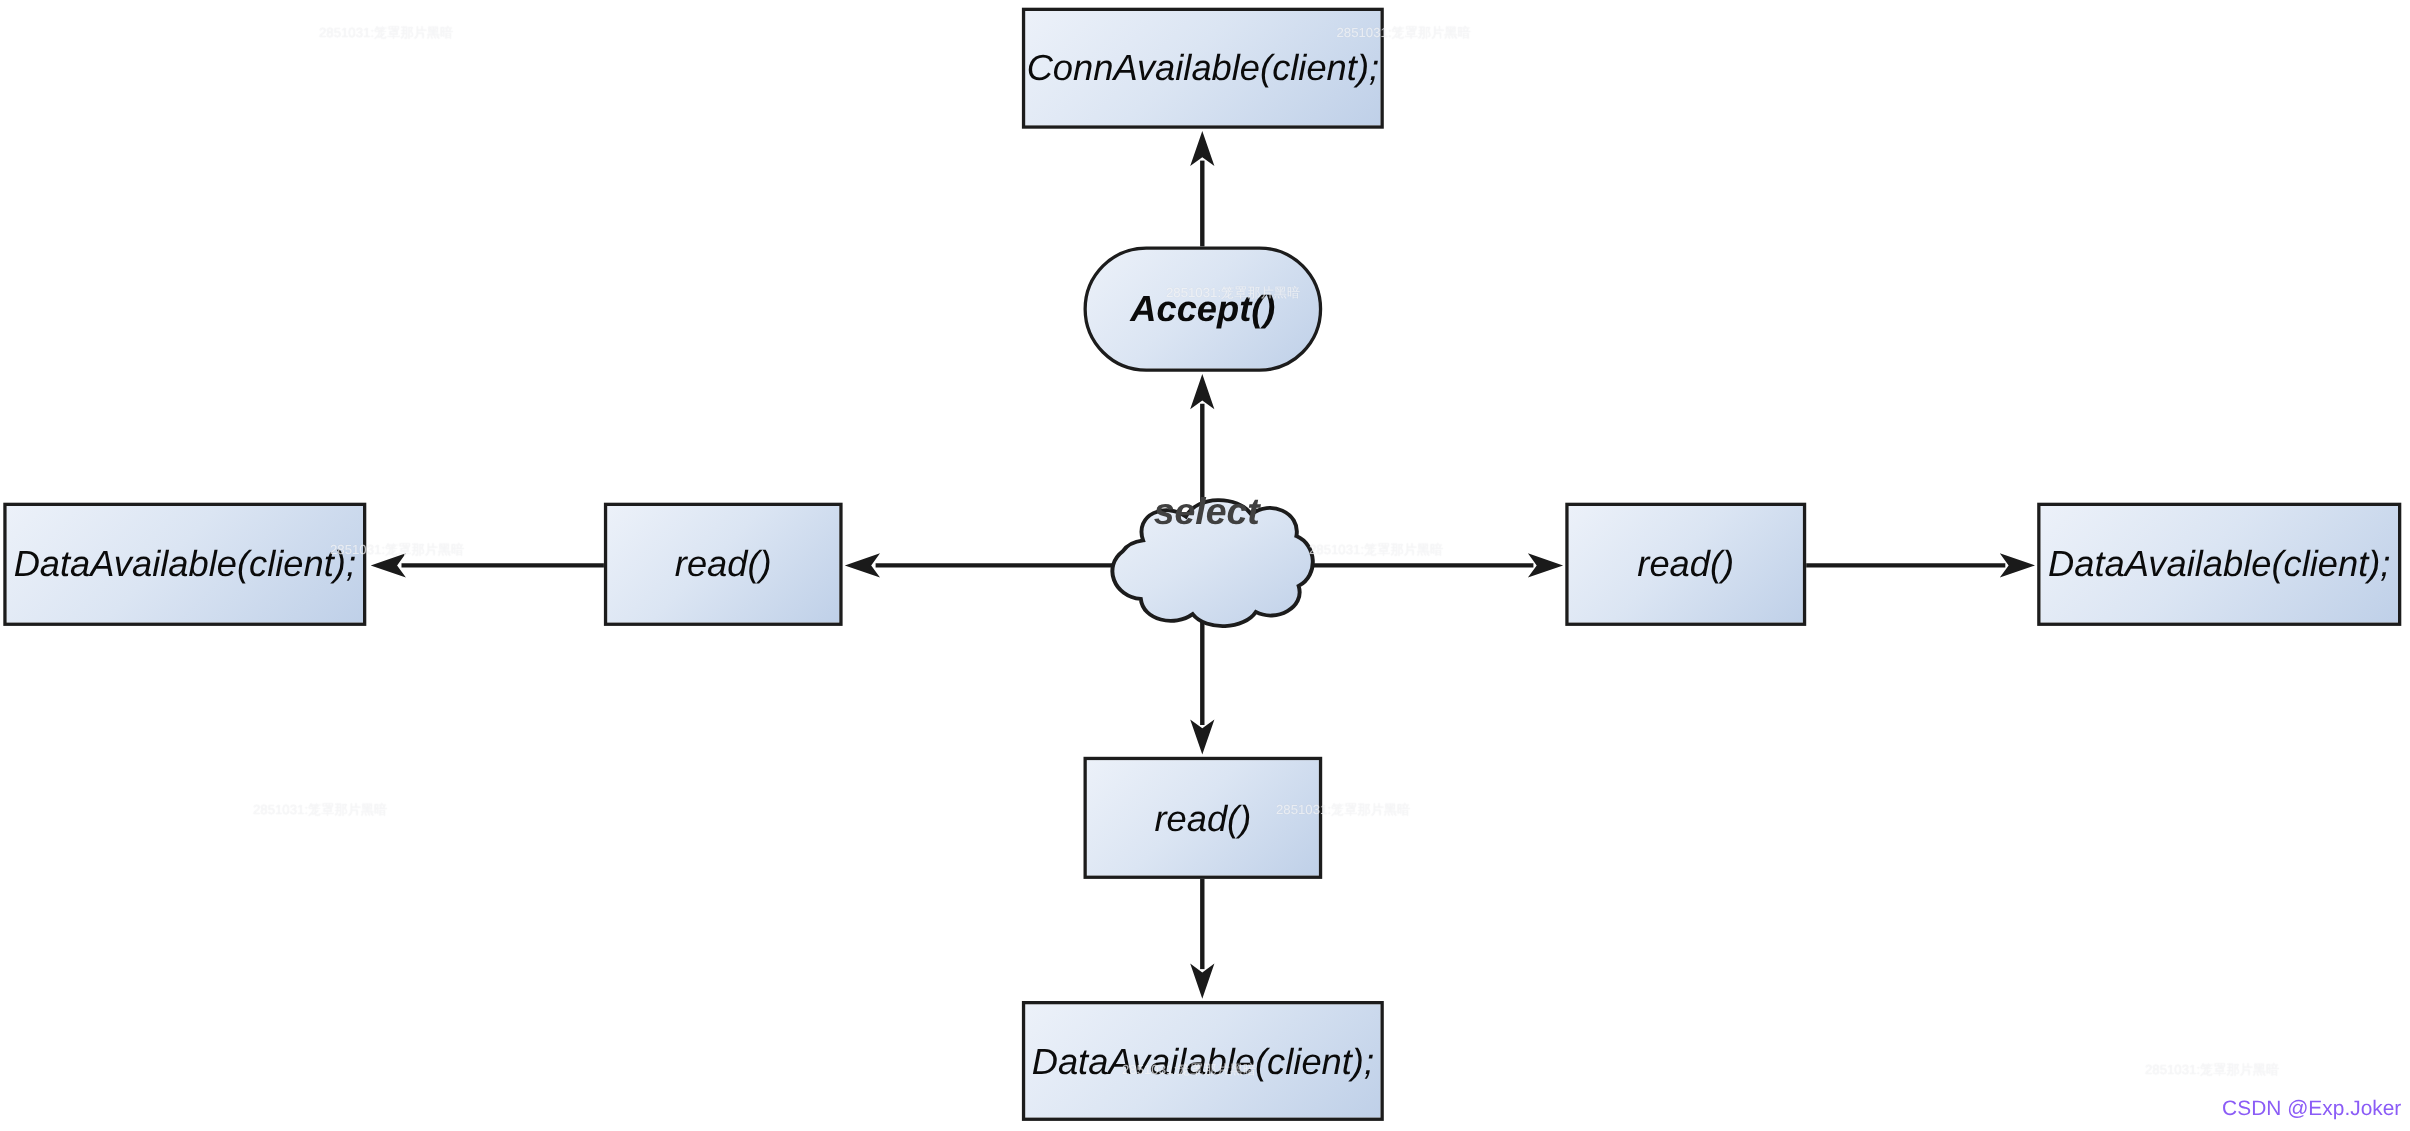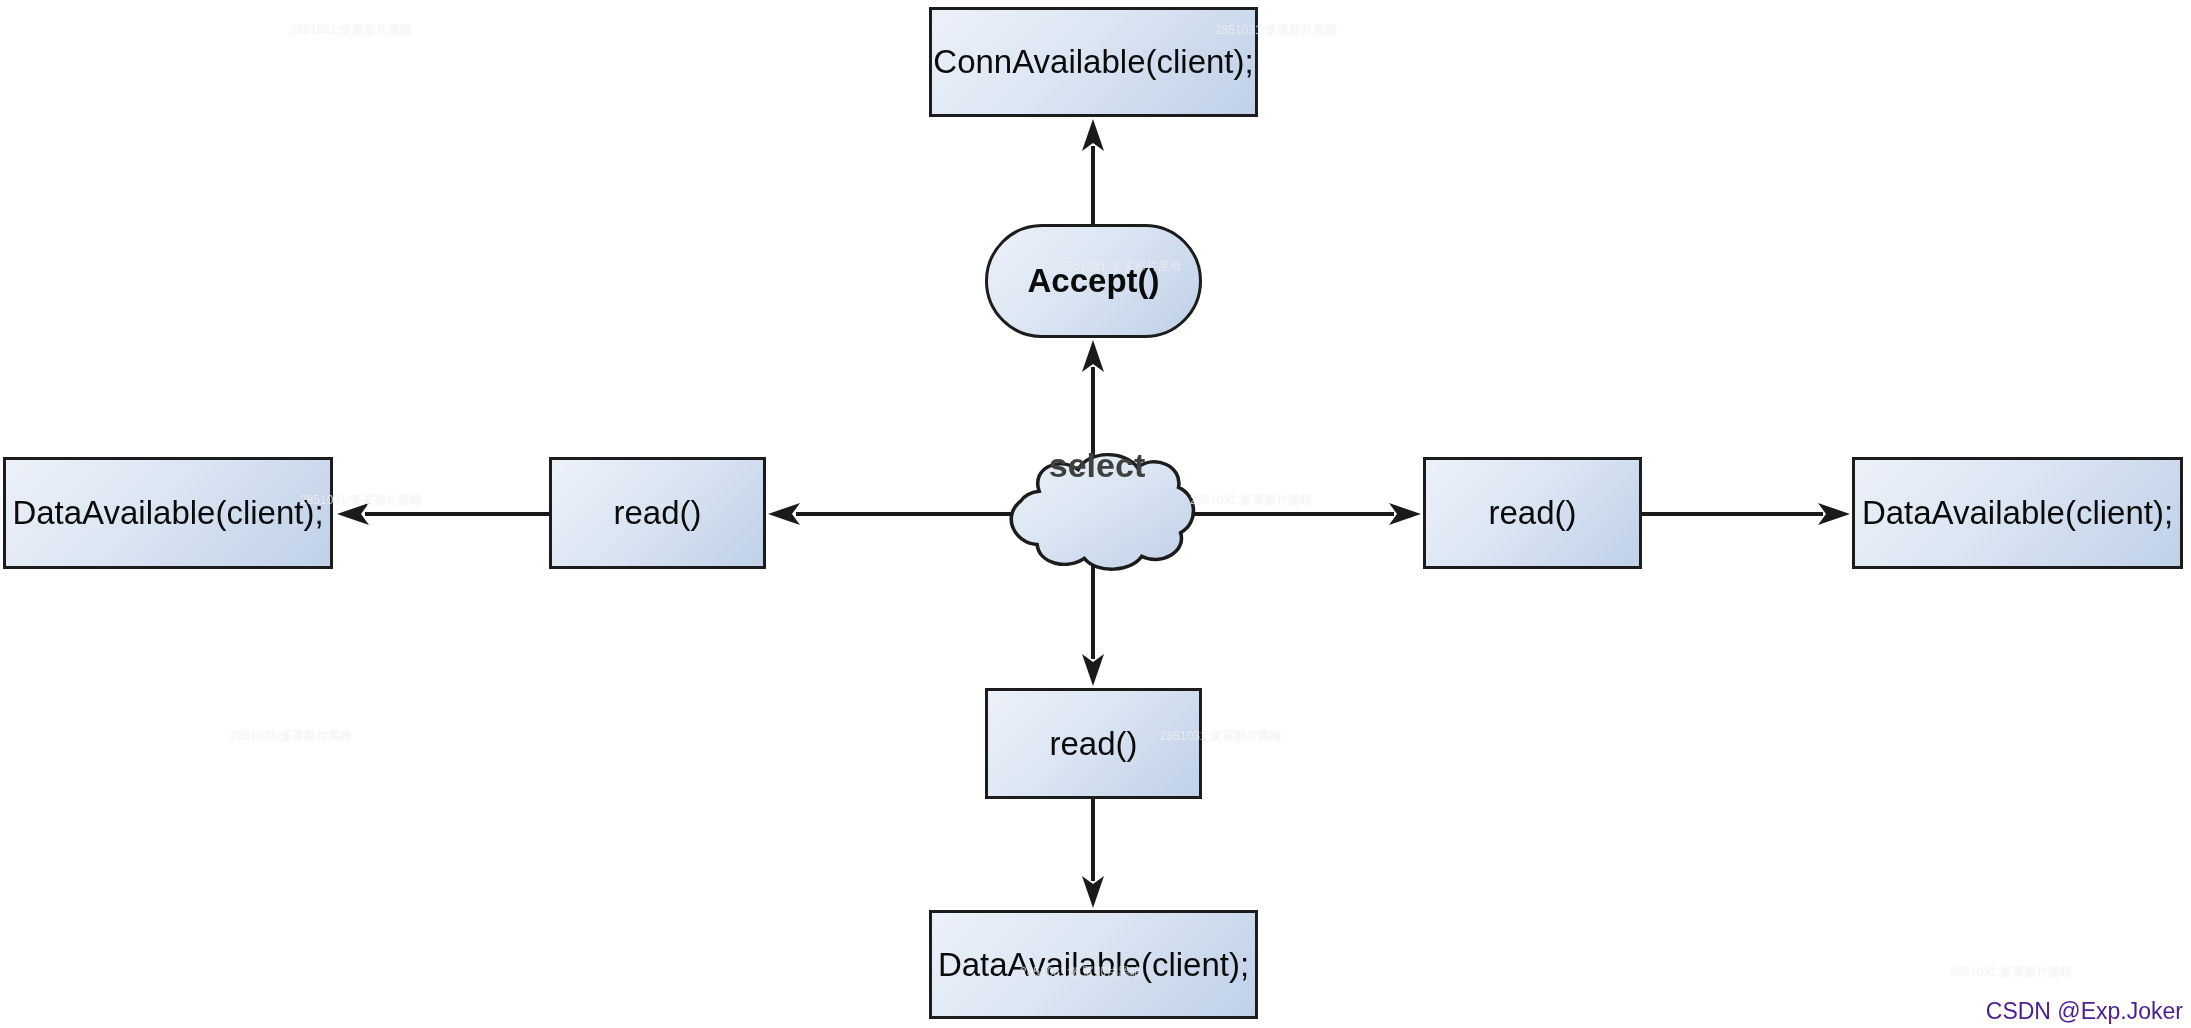--- a/index.html
+++ b/index.html
@@ -13,30 +13,30 @@
     border:3px solid #1c1c1c;
     box-sizing:border-box;
     color:#0b0b0b;font-size:33px;letter-spacing:0;
   }
   .stadium{border-radius:60px;}
   .stadium .lbl{font-weight:600;}
   .cloud-label{
     position:absolute;z-index:3;display:flex;justify-content:center;
     color:#404040;font-size:34px;font-weight:700;
   }
-  .lbl{white-space:nowrap;}
+  .lbl{white-space:nowrap;font-style:italic;}
   .wm-tile{
     position:absolute;z-index:4;white-space:nowrap;
     font-size:12px;color:rgba(255,255,255,0.6);
     text-shadow:0 0 1px rgba(195,198,203,0.45);
     pointer-events:none;
   }
   .csdn-mark{
     position:absolute;z-index:4;right:8px;top:998px;
-    font-size:23px;color:#4c1d95;white-space:nowrap;
+    font-size:19px;color:#8b5cf6;white-space:nowrap;
   }
 </style>
 </head>
 <body>
 
 <div class="stage">
 
   <svg class="layer" width="2191" height="1028" viewBox="0 0 2191 1028">
     <defs>
       <linearGradient id="boxgrad" x1="0" y1="0" x2="1" y2="1">

